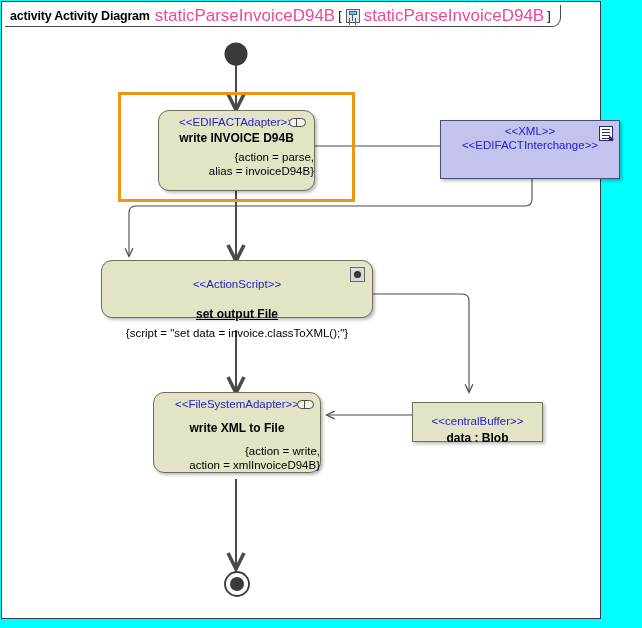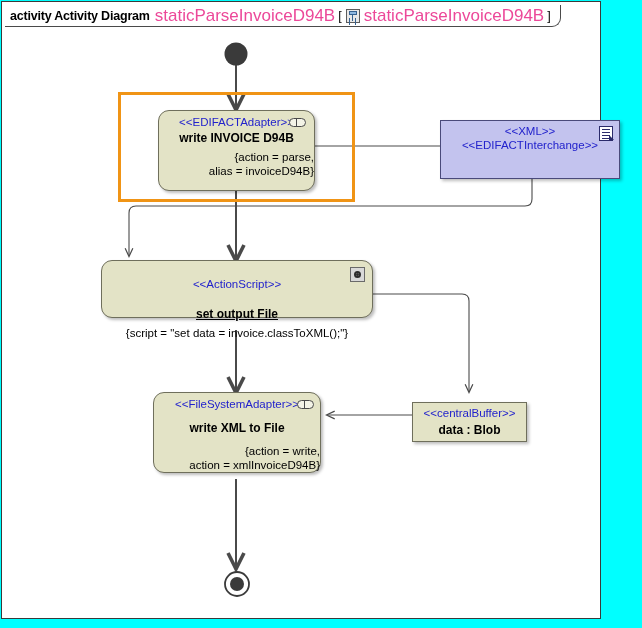--- a/index.html
+++ b/index.html
@@ -280,19 +280,19 @@
     </div>
 
     <div class="node action" style="left:151px; top:390px; width:168px; height:81px; padding-top:4px;">
       <div class="stereo">&lt;&lt;FileSystemAdapter&gt;&gt;</div>
       <div class="pill-icon" style="right:6px; top:7px;"></div>
       <div class="nname" style="margin-top:10px;">write XML to File</div>
       <div class="props" style="margin-top:8px; padding-left:10px;">{action = write,</div>
       <div class="props" style="padding-left:10px;">action = xmlInvoiceD94B}</div>
     </div>
 
-    <div class="node buffer" style="left:410px; top:400px; width:115px; height:40px; padding-top:3px;">
+    <div class="node buffer" style="left:410px; top:400px; width:131px; height:40px; padding-top:11px;">
       <div class="stereo">&lt;&lt;centralBuffer&gt;&gt;</div>
       <div class="nname" style="margin-top:3px;">data : Blob</div>
     </div>
 
   </div>
 </div>
 
 </body></html>

